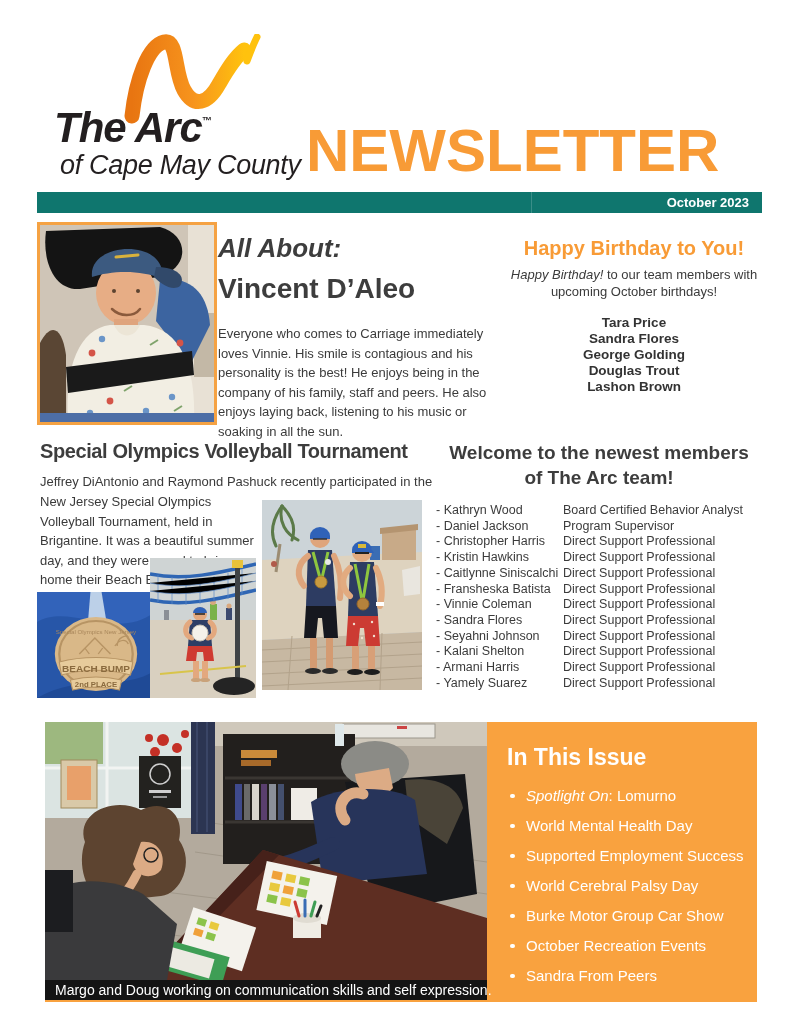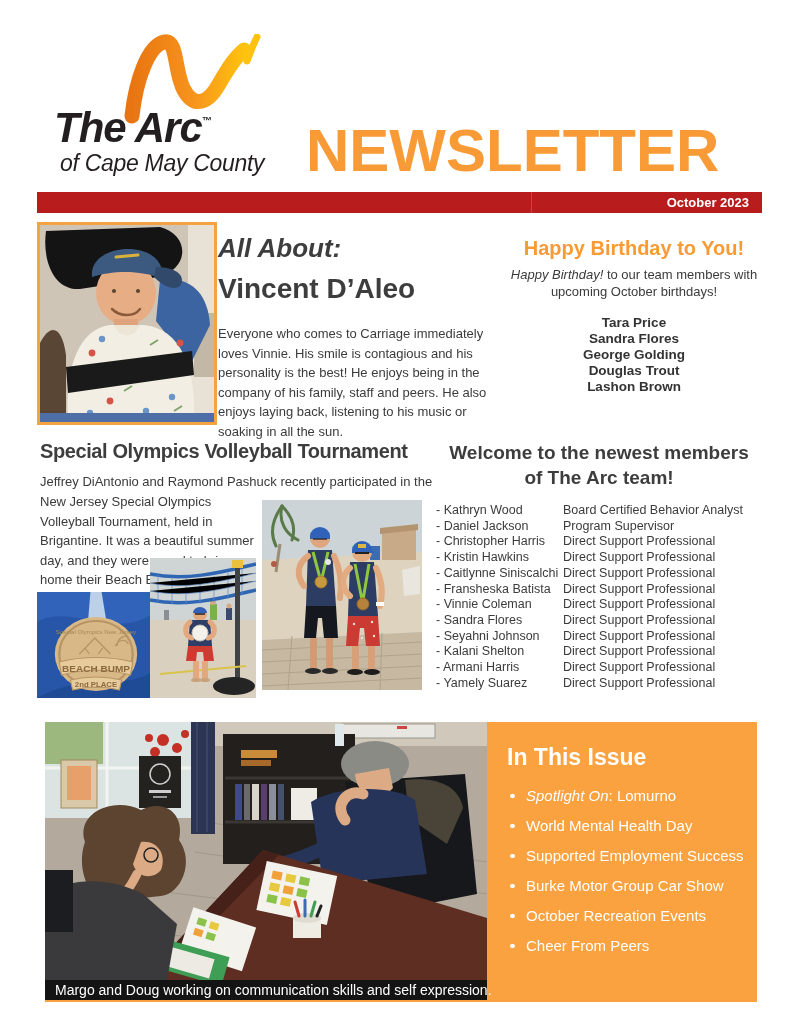--- a/index.html
+++ b/index.html
@@ -10,30 +10,30 @@
     font-family:"Liberation Sans", sans-serif; color:#3a3a3a;
   }
   
   .logo-mark { position:absolute; left:122px; top:34px; width:150px; height:86px; }
   .logo-name {
     position:absolute; left:54px; top:104px; font-size:42px; font-weight:bold;
     font-style:italic; color:#231f20; letter-spacing:-1px;text-align:center;
   }
   .logo-tm { font-size:10px; font-style:normal; vertical-align:18px; }
   .logo-tagline {
-    position:absolute; left:60px; top:150px; font-size:23px; font-style:italic;
+    position:absolute; left:60px; top:150px; font-size:27px; font-style:italic;
     color:#231f20; letter-spacing:-0.3px;
   }
   .nl-title {
     position:absolute; left:306px; top:116px; font-size:60px; font-weight:bold;
     color:#f89b36; letter-spacing:0px;
   }
   .date-bar {
     position:absolute; left:37px; top:192px; width:725px; height:21px;
-    background:#b91c1c; color:#ffffff;
+    background:#0f766e; color:#ffffff;
   }
   .date-bar .seam { position:absolute; left:494px; top:0; width:1px; height:21px; background:rgba(255,255,255,0.18); }
   .date-text {
     position:absolute; right:13px; top:0; line-height:21px;
     font-size:13px; font-weight:bold;
   }
   
   .vincent-photo {
     position:absolute; left:37px; top:222px; width:180px; height:203px;
     border:3px solid #f5a243; background:#cfc5b7;
@@ -462,20 +462,21 @@
         <rect x="0" y="148" width="28" height="62" fill="#1c1d20"></rect>
       </svg>
     </div>
     <div class="photo-caption">Margo and Doug working on communication skills and self expression.</div>
     <div class="issue-content">
       <div class="issue-heading">In This Issue</div>
       <ul class="issue-list">
         <li class="issue-item"><em>Spotlight On</em><span>: Lomurno</span></li>
         <li class="issue-item"><em></em><span>World Mental Health Day</span></li>
         <li class="issue-item"><em></em><span>Supported Employment Success</span></li>
+        <li class="issue-item"><em></em><span>World Cerebral Palsy Day</span></li>
         <li class="issue-item"><em></em><span>Burke Motor Group Car Show</span></li>
         <li class="issue-item"><em></em><span>October Recreation Events</span></li>
-        <li class="issue-item"><em></em><span>Cheer From Peers</span></li>
+        <li class="issue-item"><em></em><span>Sandra From Peers</span></li>
       </ul>
     </div>
   </div>
 
 </div>
 
 </body></html>

